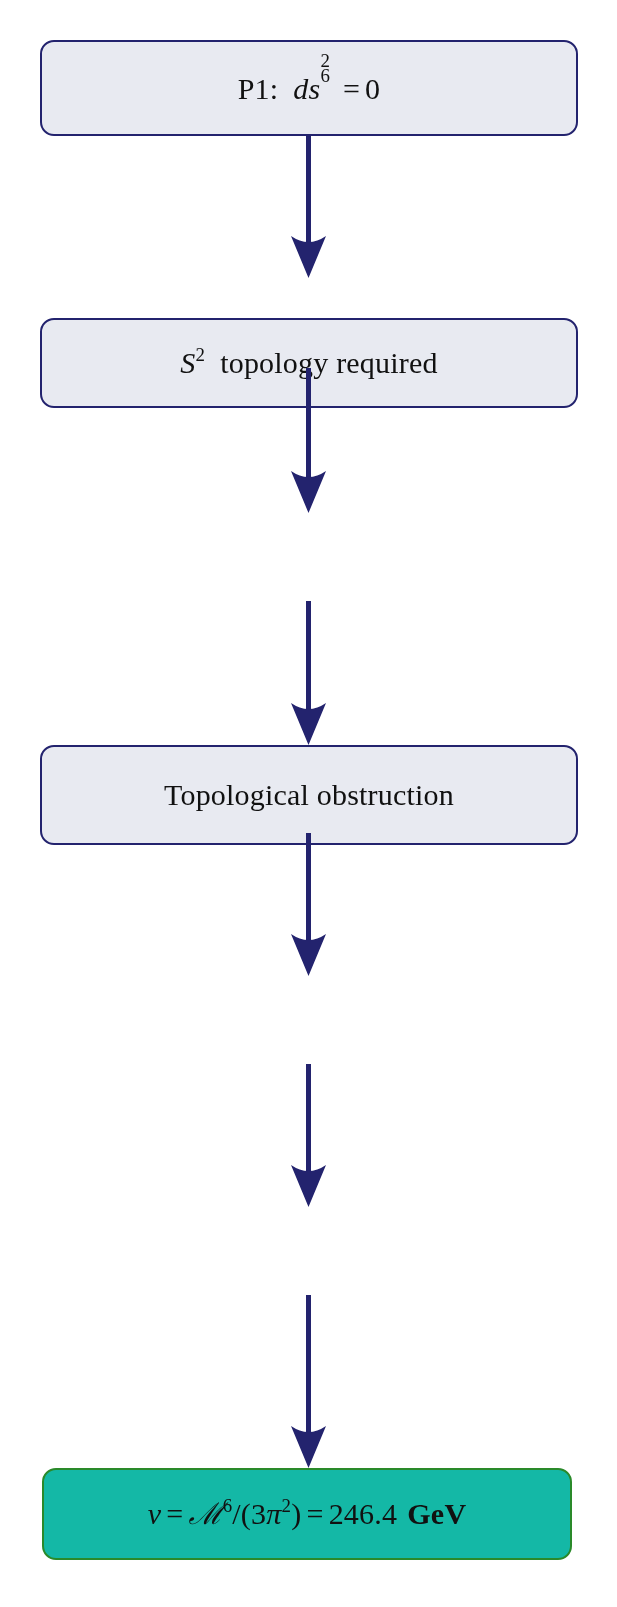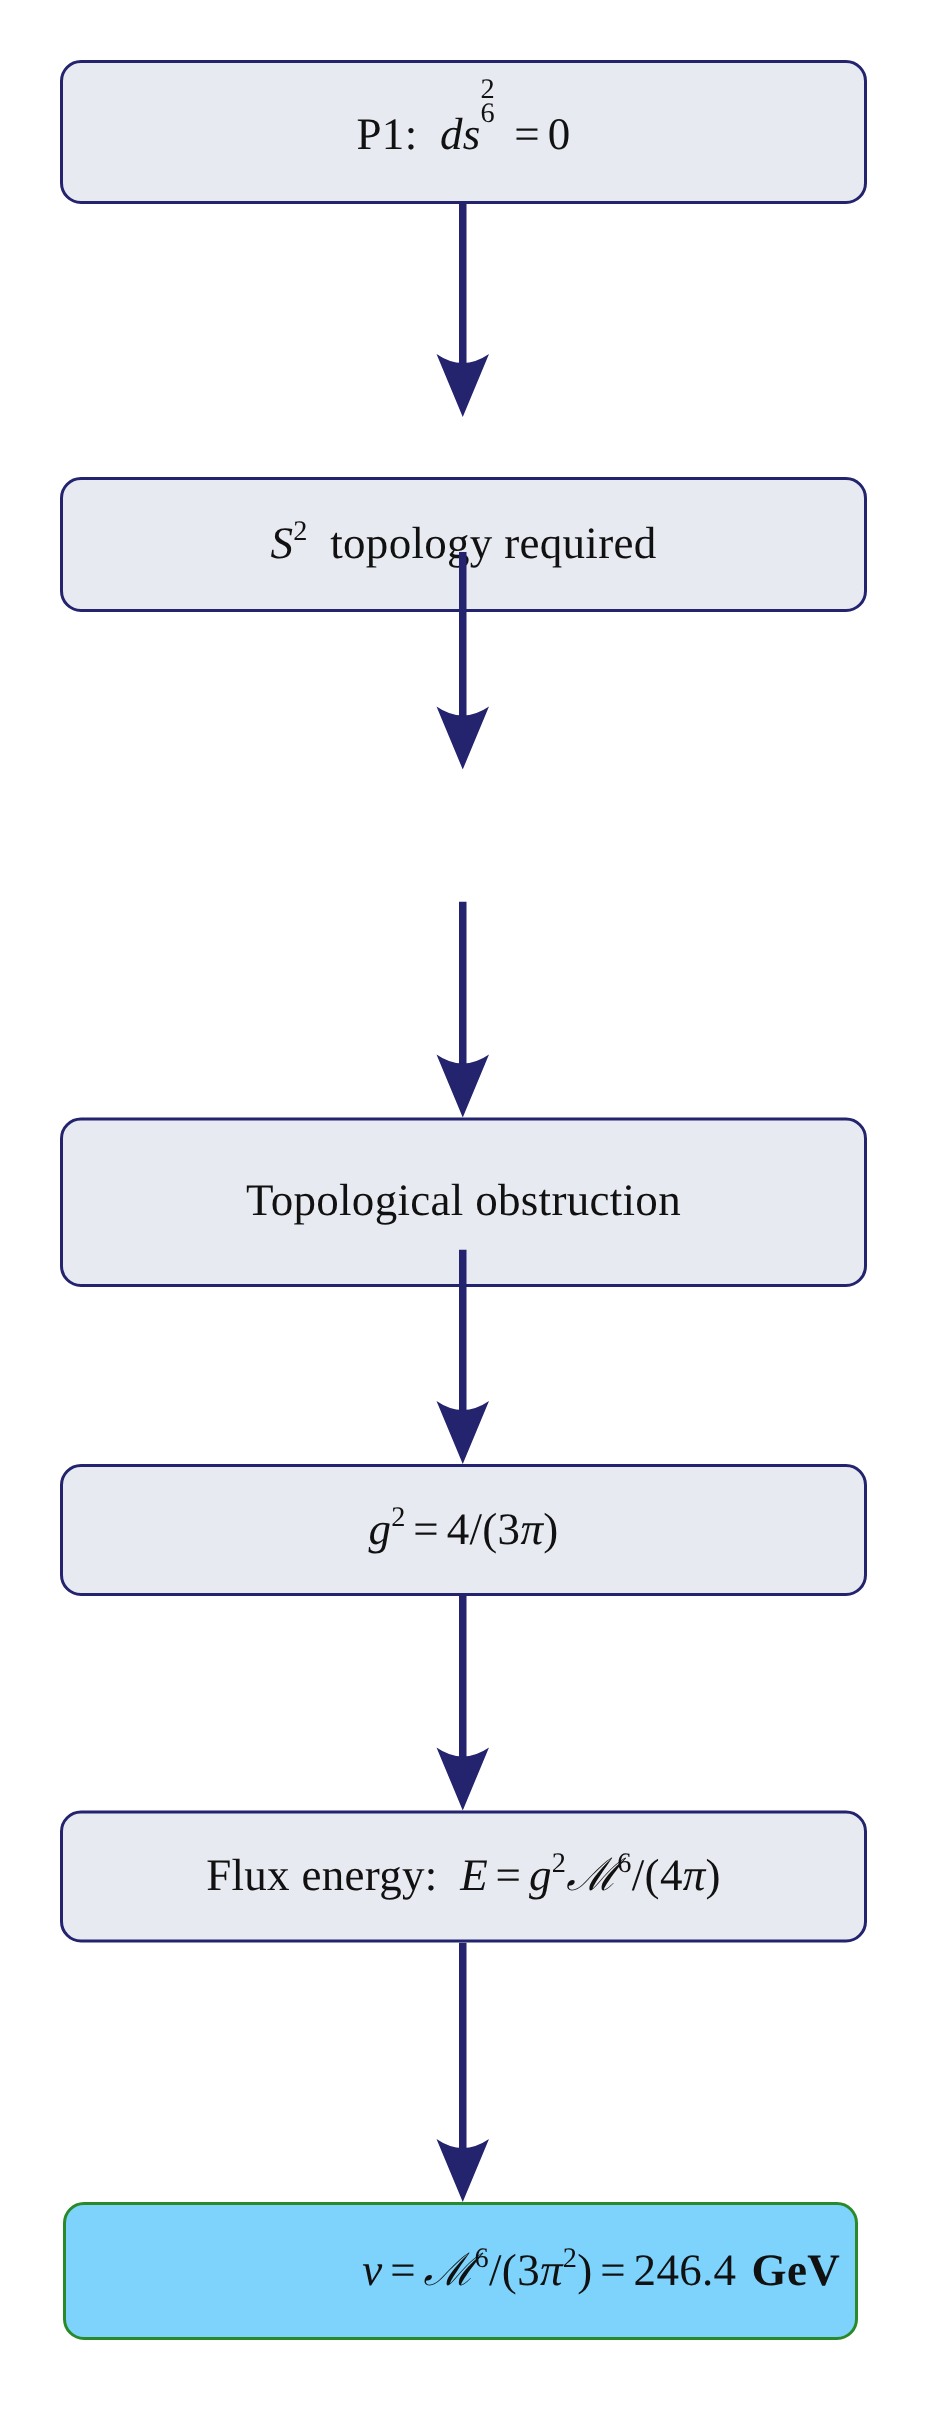--- a/index.html
+++ b/index.html
@@ -31,22 +31,21 @@
     background: #e8eaf1;
     display: flex;
     align-items: center;
     justify-content: center;
     text-align: center;
   }
   .node.result {
     left: 42px;
     width: 530px;
     border-color: #2a8a2a;
-    background: #7dd3fc;
-    justify-content: flex-end;
+    background: #14b8a6;
   }
 
   .node-label {
     font-size: 30px;
     line-height: 1.15;
     letter-spacing: 0.2px;
     white-space: nowrap;
     padding: 0 10px;
   }
 
@@ -123,47 +122,37 @@
     <line x1="308.5" y1="0" x2="308.5" y2="115" stroke="#23236e" stroke-width="5"></line>
     <path d="M308.5 145 L291 103 Q308.5 115 326 103 Z" fill="#23236e"></path>
   </svg>
 
 
   <svg class="connector" style="top:601px; height:144px;" viewBox="0 0 617 144" preserveAspectRatio="none">
     <line x1="308.5" y1="0" x2="308.5" y2="114" stroke="#23236e" stroke-width="5"></line>
     <path d="M308.5 144 L291 102 Q308.5 114 326 102 Z" fill="#23236e"></path>
   </svg>
 
-  <div class="node" style="top:745px; height:113px;align-items:center;">
+  <div class="node" style="top:745px; height:100px;align-items:center;">
     <span class="node-label">
       <span class="mr">Topological obstruction</span>
     </span>
   </div>
 
   <svg class="connector" style="top:833px; height:143px;" viewBox="0 0 617 143" preserveAspectRatio="none">
     <line x1="308.5" y1="0" x2="308.5" y2="113" stroke="#23236e" stroke-width="5"></line>
     <path d="M308.5 143 L291 101 Q308.5 113 326 101 Z" fill="#23236e"></path>
   </svg>
 
-  <div class="node" style="top:976px; height:88px;">
-    <span class="node-label">
-      <span class="mi">g</span><sup>2</sup><span class="mop">=</span><span class="mr">4</span><span class="mr">/</span><span class="mr">(</span><span class="mr">3</span><span class="mi">π</span><span class="mr">)</span>
-    </span>
-  </div>
 
   <svg class="connector" style="top:1064px; height:143px;" viewBox="0 0 617 143" preserveAspectRatio="none">
     <line x1="308.5" y1="0" x2="308.5" y2="113" stroke="#23236e" stroke-width="5"></line>
     <path d="M308.5 143 L291 101 Q308.5 113 326 101 Z" fill="#23236e"></path>
   </svg>
 
-  <div class="node" style="top:1207px; height:88px;">
-    <span class="node-label">
-      <span class="mr">Flux energy:</span><span class="spw"></span><span class="mi">E</span><span class="mop">=</span><span class="mi">g</span><sup>2</sup><span class="mcal">ℳ</span><sup>6</sup><span class="mr">/</span><span class="mr">(</span><span class="mr">4</span><span class="mi">π</span><span class="mr">)</span>
-    </span>
-  </div>
 
   <svg class="connector" style="top:1295px; height:173px;" viewBox="0 0 617 173" preserveAspectRatio="none">
     <line x1="308.5" y1="0" x2="308.5" y2="143" stroke="#23236e" stroke-width="5"></line>
     <path d="M308.5 173 L291 131 Q308.5 143 326 131 Z" fill="#23236e"></path>
   </svg>
 
   <div class="node result" style="top:1468px; height:92px;">
     <span class="node-label">
       <span class="mi">v</span><span class="mop">=</span><span class="mcal">ℳ</span><sup>6</sup><span class="mr">/</span><span class="mr">(</span><span class="mr">3</span><span class="mi">π</span><sup>2</sup><span class="mr">)</span><span class="mop">=</span><span class="mr">246.4</span><span class="sp"></span><span class="mbold">GeV</span>
     </span>

